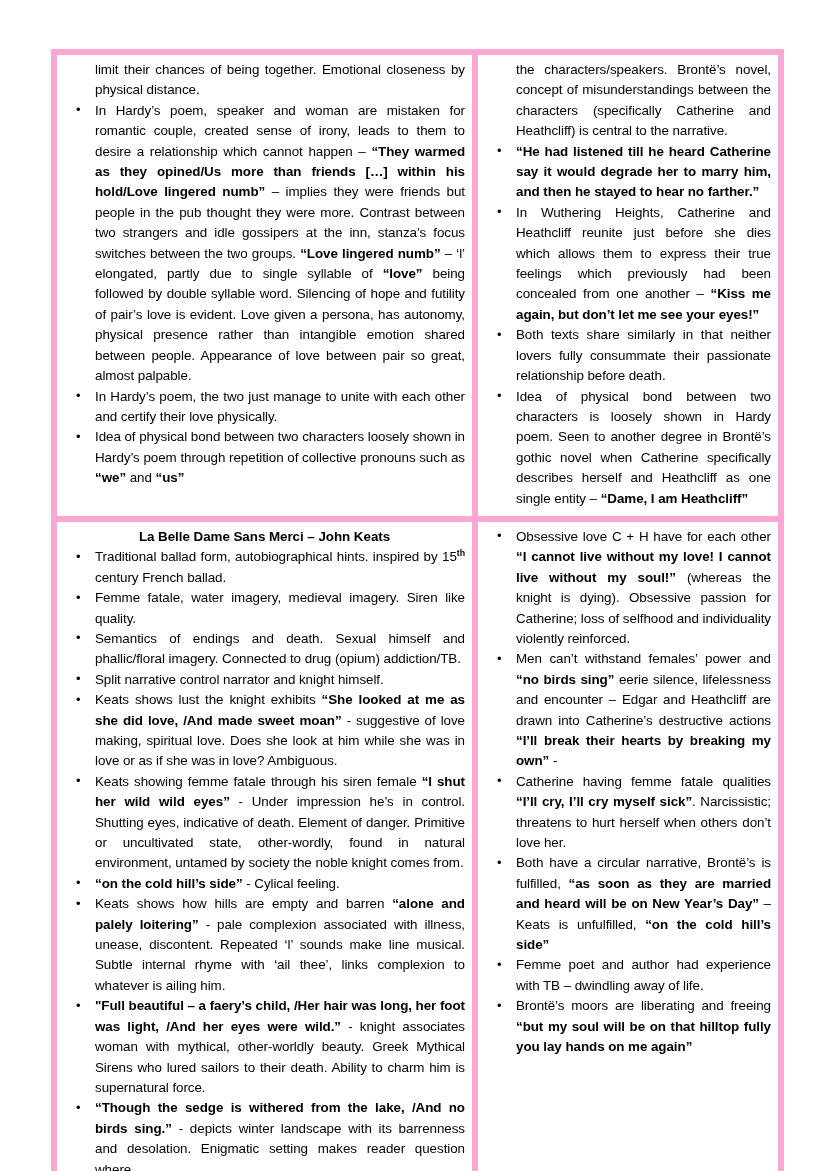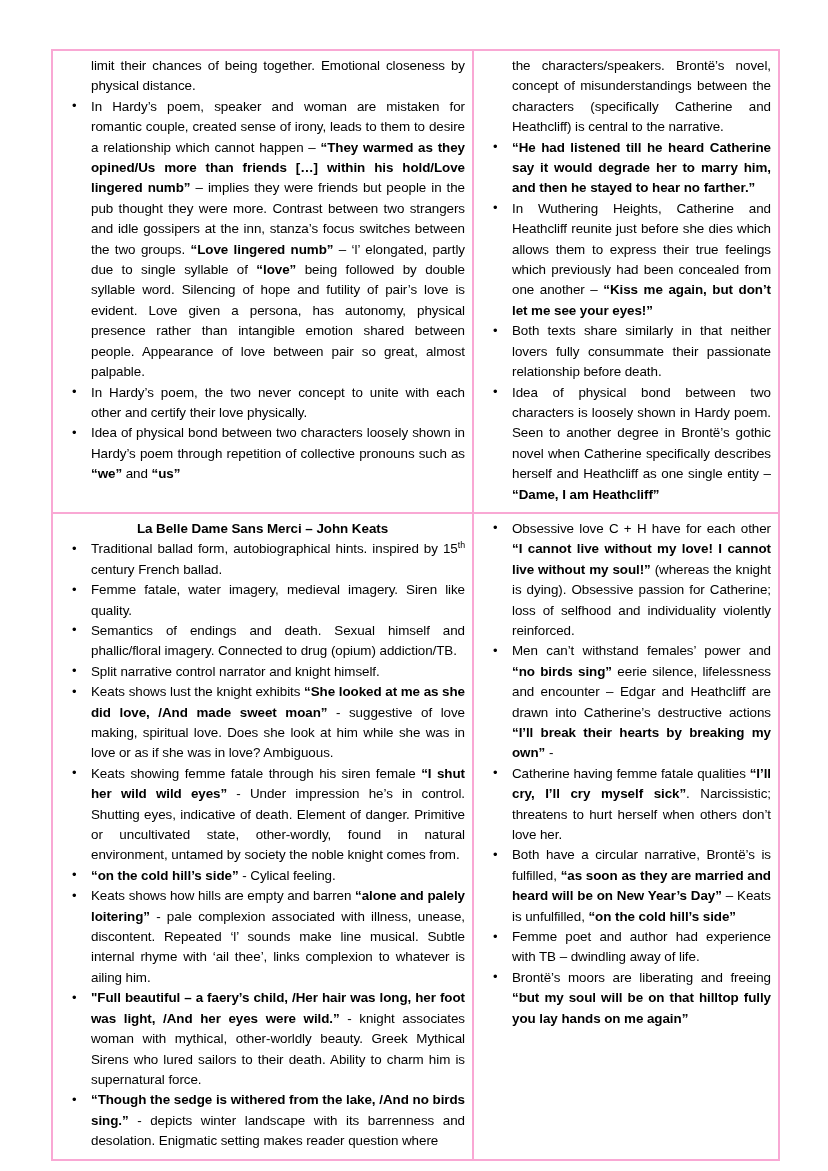--- a/index.html
+++ b/index.html
@@ -24,21 +24,21 @@
   }
   .notes-table {
     position: absolute;
     left: 51px;
     top: 49px;
     width: 727px;
     border-collapse: collapse;
     table-layout: fixed;
   }
   .notes-table td {
-    border: 2px solid #f9a8d4;
+    border: 6px solid #f9a8d4;
     vertical-align: top;
     padding: 0;
   }
   .col-left  { width: 421px; }
   .col-right { width: 306px; }
 
   .cell-inner {
     padding: 5px 7px 7px 6px;
   }
 
@@ -80,20 +80,21 @@
   }
   ul.points > li.cont::before {
     content: "";
   }
 
   b, strong { font-weight: bold; }
   sup {
     font-size: 0.66em;
     vertical-align: super;
     line-height: 0;
+    font-weight: bold;
   }
 </style>
 </head>
 <body>
 
 <div class="page">
 
   <table class="notes-table">
     <colgroup>
       <col class="col-left">
@@ -102,21 +103,21 @@
     <tbody>
 
       <tr>
         <td>
           <div class="cell-inner">
             <ul class="points">
               <li class="cont">limit their chances of being together. Emotional closeness by physical distance.</li>
             </ul>
             <ul class="points">
                 <li>In Hardy’s poem, speaker and woman are mistaken for romantic couple, created sense of irony, leads to them to desire a relationship which cannot happen – <b>“They warmed as they opined/Us more than friends […] within his hold/Love lingered numb”</b> – implies they were friends but people in the pub thought they were more. Contrast between two strangers and idle gossipers at the inn, stanza’s focus switches between the two groups. <b>“Love lingered numb”</b> – ‘l’ elongated, partly due to single syllable of <b>“love”</b> being followed by double syllable word. Silencing of hope and futility of pair’s love is evident. Love given a persona, has autonomy, physical presence rather than intangible emotion shared between people. Appearance of love between pair so great, almost palpable.</li>
-                <li>In Hardy’s poem, the two never concept to unite with each other and certify their love physically.</li>
+                <li>In Hardy’s poem, the two just manage to unite with each other and certify their love physically.</li>
                 <li>Idea of physical bond between two characters loosely shown in Hardy’s poem through repetition of collective pronouns such as <b>“we”</b> and <b>“us”</b></li>
               </ul>
           </div>
         </td>
         <td>
           <div class="cell-inner">
             <ul class="points">
               <li class="cont">the characters/speakers. Brontë’s novel, concept of misunderstandings between the characters (specifically Catherine and Heathcliff) is central to the narrative.</li>
             </ul>
             <ul class="points">

